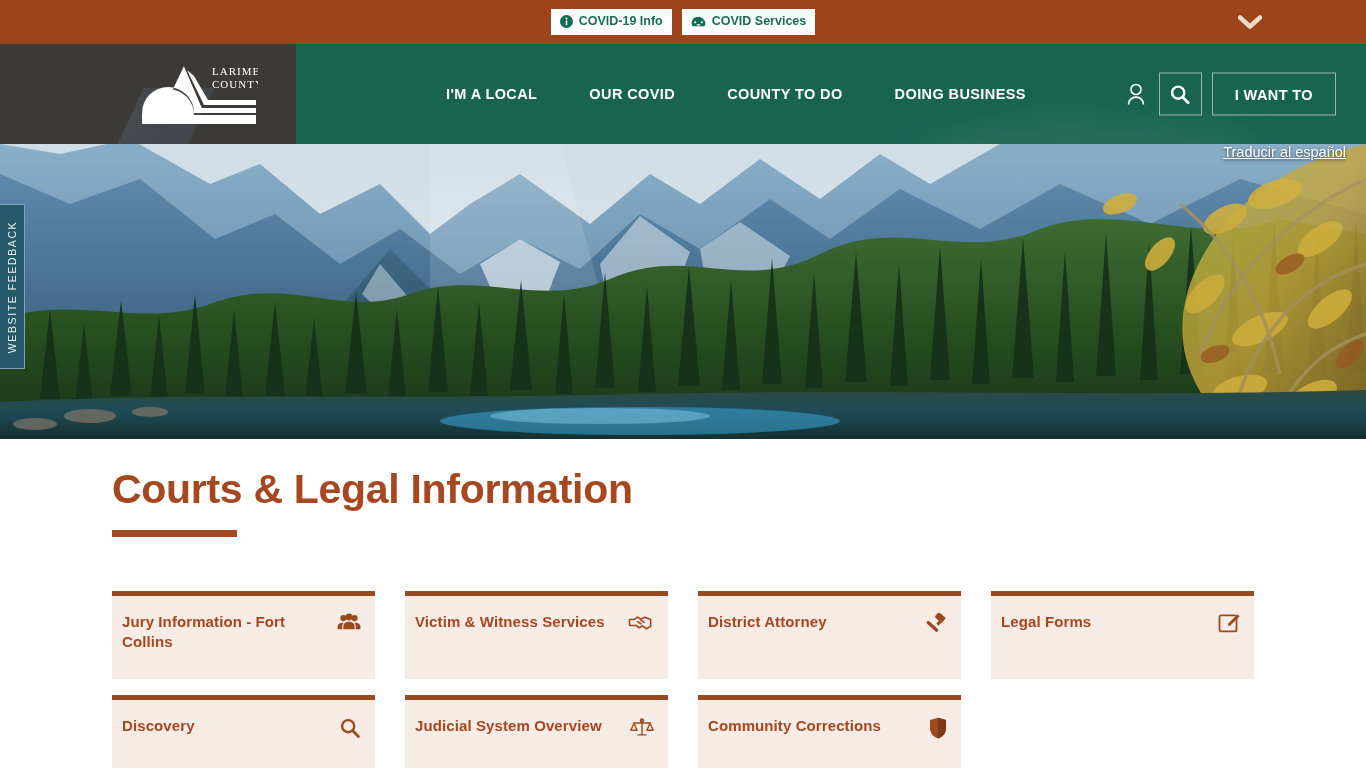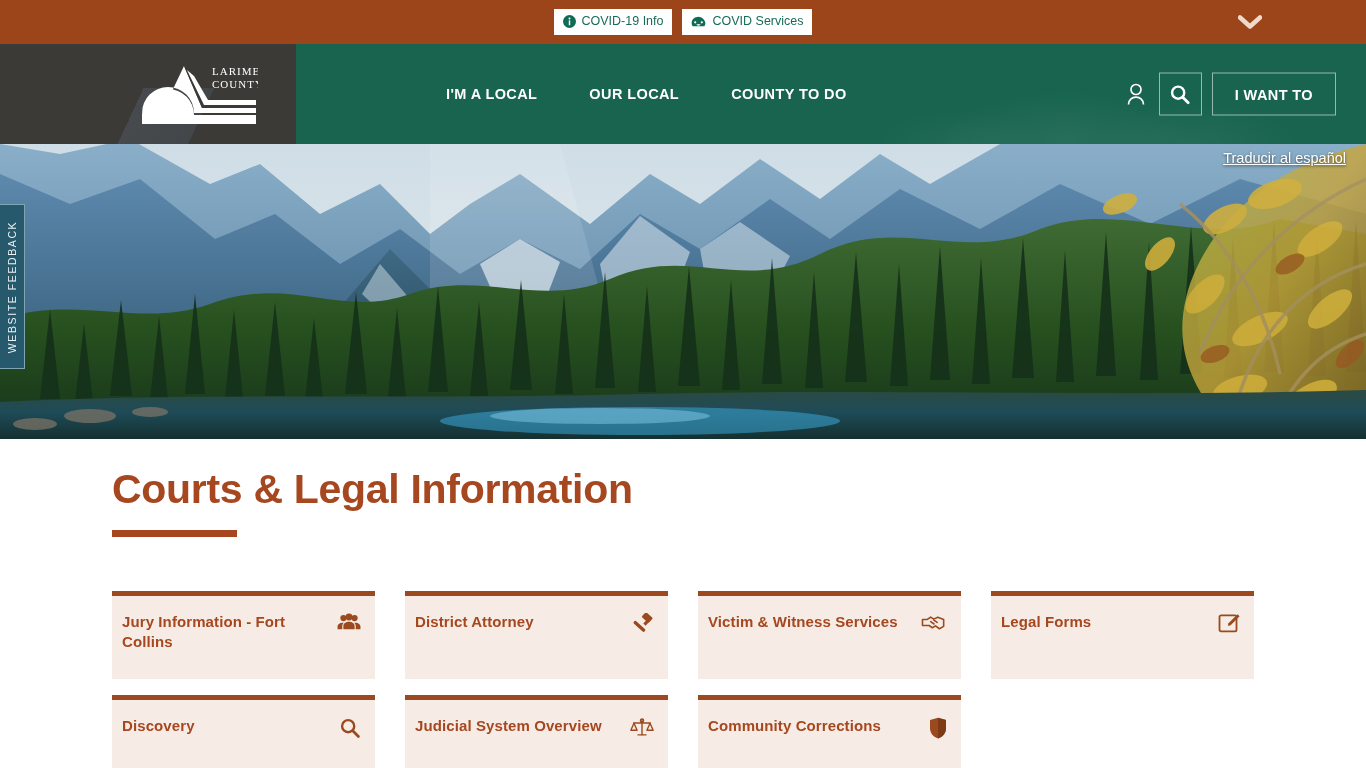--- a/index.html
+++ b/index.html
@@ -27,21 +27,21 @@
     line-height: 1;
     padding: 6px 9px 7px 9px;
     display: flex;
     align-items: center;
     gap: 6px;
     border: none;
     cursor: pointer;
     font-family: "Liberation Sans", sans-serif;
     white-space: nowrap;
   }
-  .covid-btn .lbl { color: #1a6b57; }
+  .covid-btn .lbl { color: #1a6b57; font-weight: bold; }
   .topbar-chevron {
     position: absolute;
     right: 103px; top: 50%;
     transform: translateY(-50%);
     width: 26px; height: 26px;
     display: flex; align-items: center; justify-content: center;
     cursor: pointer;
   }
 
   
@@ -137,21 +137,21 @@
   .hero {
     position: relative;
     height: 295px;
     overflow: hidden;
     background: #1d3a2e;
   }
   .hero-img { position: absolute; inset: 0; width: 100%; height: 100%; }
 
   .translate-link {
     position: absolute;
-    right: 20px; top: 6px;
+    right: 20px; top: 0;
     z-index: 6;
     color: #ffffff;
     font-size: 14.5px;
     text-decoration: underline;
     text-shadow: 0 1px 3px rgba(0,0,0,.65);
     cursor: pointer;
   }
 
   .feedback-tab {
     position: absolute;
@@ -281,22 +281,23 @@
         <path d="M2 57 a26 26 0 0 1 52 0 h62 v9 H2z" fill="#fff"></path>
         <text x="72" y="17" font-family="'Liberation Serif', serif" font-size="11" fill="#fff" letter-spacing="1">LARIMER</text>
         <text x="72" y="30" font-family="'Liberation Serif', serif" font-size="11" fill="#fff" letter-spacing="1">COUNTY</text>
       </svg>
     </div>
   </div>
 
   <nav class="nav">
     <div class="nav-inner">
       <a class="nav-link">I'M A LOCAL</a>
-      <a class="nav-link">OUR LOCAL</a>
+      <a class="nav-link">OUR COVID</a>
       <a class="nav-link">COUNTY TO DO</a>
+      <a class="nav-link">DOING BUSINESS</a>
     </div>
 
     <div class="nav-right">
       <div class="icon-person">
         <svg width="20" height="24" viewBox="0 0 20 24">
             <circle cx="10" cy="7" r="5" fill="none" stroke="#fff" stroke-width="1.7"></circle>
             <path d="M2.5 22c0-4.3 3.4-7.3 7.5-7.3s7.5 3 7.5 7.3" fill="none" stroke="#fff" stroke-width="1.7"></path>
           </svg>
       </div>
       <div class="search-box">
@@ -462,40 +463,40 @@
               <circle cx="13" cy="4" r="3.7"></circle>
               <path d="M13 9.2c-3.4 0-6.1 2-6.1 4.5v3.6h12.2v-3.6c0-2.5-2.7-4.5-6.1-4.5z"></path>
               <path d="M5.6 10.2C2.9 10.4.6 12 .6 14v3.3h5.1v-3.6c0-1.3.6-2.5 1.6-3.4-.6-.1-1.2-.1-1.7-.1z"></path>
               <path d="M20.4 10.2c-.5 0-1.1 0-1.7.1 1 .9 1.6 2.1 1.6 3.4v3.6h5.1V14c0-2-2.3-3.6-5-3.8z"></path>
             </svg>
         </span>
       </a>
 
 
       <a class="card tall">
+        <span class="card-label">Victim &amp; Witness Services</span>
+        <span class="card-icon">
+          <svg width="26" height="20" viewBox="0 0 28 20" fill="none" stroke="#9a4a1e" stroke-width="1.7">
+              <path d="M1.6 6.2h5.2l3.6-2.6 3.3 2.2 4.4-2 6.3 2.4v7.4l-4.6 2.6-4.2-3.1-3.4 2-3.5-2.4H1.6z" stroke-linejoin="round"></path>
+              <path d="M10.4 8.6l3.6 2.5M13.8 6.8l3.6 2.6" stroke-linecap="round"></path>
+            </svg>
+        </span>
+      </a>
+
+      <a class="card tall">
         <span class="card-label">District Attorney</span>
         <span class="card-icon">
           <svg width="24" height="22" viewBox="0 0 24 22" fill="#9a4a1e">
               <rect x="12.5" y="1.2" width="9.5" height="6.6" rx="1.4" transform="rotate(42 17.2 4.5)"></rect>
               <rect x="2.2" y="11.6" width="14.5" height="3.4" rx="1.5" transform="rotate(42 9.4 13.3)"></rect>
               <rect x="14.6" y="7.2" width="3.1" height="5" transform="rotate(42 16.1 9.7)"></rect>
             </svg>
         </span>
       </a>
 
-      <a class="card tall">
-        <span class="card-label">Victim &amp; Witness Services</span>
-        <span class="card-icon">
-          <svg width="26" height="20" viewBox="0 0 28 20" fill="none" stroke="#9a4a1e" stroke-width="1.7">
-              <path d="M1.6 6.2h5.2l3.6-2.6 3.3 2.2 4.4-2 6.3 2.4v7.4l-4.6 2.6-4.2-3.1-3.4 2-3.5-2.4H1.6z" stroke-linejoin="round"></path>
-              <path d="M10.4 8.6l3.6 2.5M13.8 6.8l3.6 2.6" stroke-linecap="round"></path>
-            </svg>
-        </span>
-      </a>
-
       <a class="card">
         <span class="card-label">Legal Forms</span>
         <span class="card-icon">
           <svg width="22" height="22" viewBox="0 0 22 22" fill="none" stroke="#9a4a1e" stroke-width="1.8">
               <rect x="1.5" y="2.3" width="17" height="16" rx="1.6"></rect>
               <path d="M19.5 1.2l2.1 2.1-9 9-2.8.7.7-2.8z" fill="#9a4a1e" stroke="none"></path>
             </svg>
         </span>
       </a>
 

